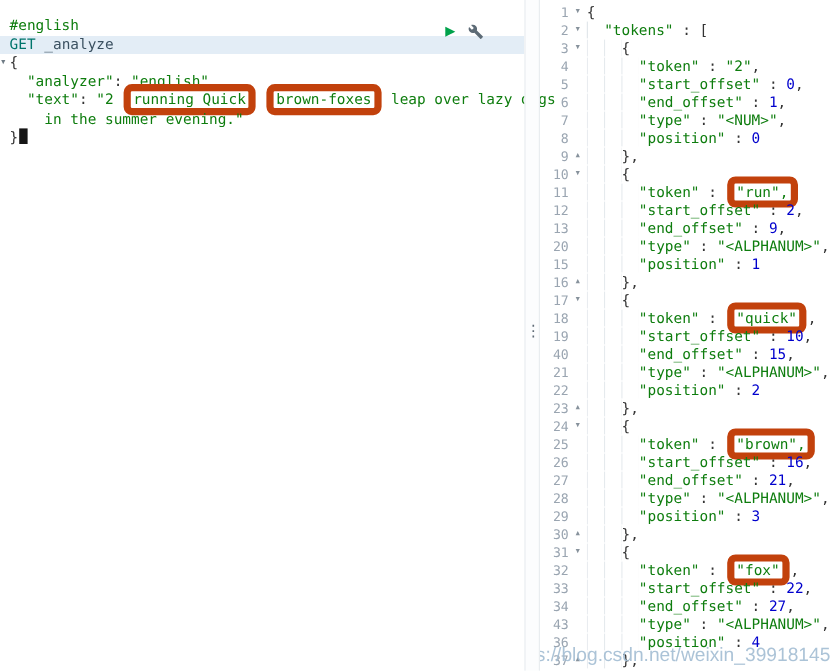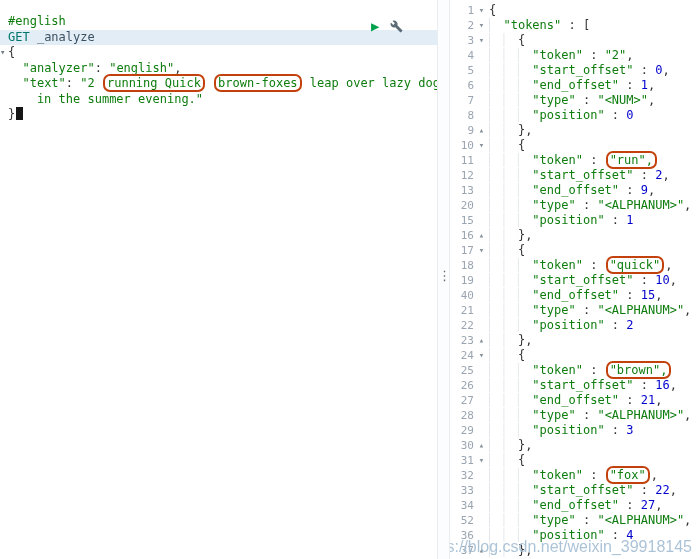--- a/index.html
+++ b/index.html
@@ -16,21 +16,21 @@
   .wrench{display:inline-block;height:13px;cursor:pointer}
 
   
   .c-cm{color:#0e7d0e}
   .c-mth{color:#00756c}
   .c-url{color:#3b5161}
   .c-pln{color:#333}
   .c-str{color:#0e7d0e}
   .c-key{color:#0e7d0e}
   .c-num{color:#0000cd}
-  .c-box{border:2px solid #c2410c;border-radius:7px;padding:0 2px;margin:12px 1px}
+  .c-box{border:6px solid #c2410c;border-radius:7px;padding:0 2px;margin:12px 1px}
   .c-cursor{display:inline-block;width:7px;height:13px;background:#151515;vertical-align:-2px;margin-left:1px}
   .c-ind{background-image:linear-gradient(to right,#e2e7eb 1px,rgba(255,255,255,0) 1px);background-size:2ch 100%}
 
   
   .divider{position:absolute;left:437px;top:0;width:13px;height:100%;background:#fcfdfe;border-left:1px solid #e9edf0;border-right:1px solid #e9edf0}
   .handle{position:absolute;left:0;right:0;top:268px;text-align:center;color:#5f6b76;font-size:13px;cursor:col-resize}
 
   
   .resp-pane{position:absolute;left:450px;top:0;right:0;height:100%;padding-top:3px;overflow:hidden}
   .rline{display:flex;height:15px;line-height:15px;white-space:pre}
@@ -98,20 +98,20 @@
         <div class="rline"><span class="ln">25</span><span class="fold"></span><span class="code"><span class="c-ind">      </span><span class="c-key">"token"</span><span class="c-pln"> : </span><span class="c-str c-box">"brown",</span></span></div>
         <div class="rline"><span class="ln">26</span><span class="fold"></span><span class="code"><span class="c-ind">      </span><span class="c-key">"start_offset"</span><span class="c-pln"> : </span><span class="c-num">16</span><span class="c-pln">,</span></span></div>
         <div class="rline"><span class="ln">27</span><span class="fold"></span><span class="code"><span class="c-ind">      </span><span class="c-key">"end_offset"</span><span class="c-pln"> : </span><span class="c-num">21</span><span class="c-pln">,</span></span></div>
         <div class="rline"><span class="ln">28</span><span class="fold"></span><span class="code"><span class="c-ind">      </span><span class="c-key">"type"</span><span class="c-pln"> : </span><span class="c-str">"&lt;ALPHANUM&gt;"</span><span class="c-pln">,</span></span></div>
         <div class="rline"><span class="ln">29</span><span class="fold"></span><span class="code"><span class="c-ind">      </span><span class="c-key">"position"</span><span class="c-pln"> : </span><span class="c-num">3</span></span></div>
         <div class="rline"><span class="ln">30</span><span class="fold">▴</span><span class="code"><span class="c-ind">    </span><span class="c-pln">},</span></span></div>
         <div class="rline"><span class="ln">31</span><span class="fold">▾</span><span class="code"><span class="c-ind">    </span><span class="c-pln">{</span></span></div>
         <div class="rline"><span class="ln">32</span><span class="fold"></span><span class="code"><span class="c-ind">      </span><span class="c-key">"token"</span><span class="c-pln"> : </span><span class="c-str c-box">"fox"</span><span class="c-pln">,</span></span></div>
         <div class="rline"><span class="ln">33</span><span class="fold"></span><span class="code"><span class="c-ind">      </span><span class="c-key">"start_offset"</span><span class="c-pln"> : </span><span class="c-num">22</span><span class="c-pln">,</span></span></div>
         <div class="rline"><span class="ln">34</span><span class="fold"></span><span class="code"><span class="c-ind">      </span><span class="c-key">"end_offset"</span><span class="c-pln"> : </span><span class="c-num">27</span><span class="c-pln">,</span></span></div>
-        <div class="rline"><span class="ln">52</span><span class="fold"></span><span class="code"><span class="c-ind">      </span><span class="c-key">"type"</span><span class="c-pln"> : </span><span class="c-str">"&lt;ALPHANUM&gt;"</span><span class="c-pln">,</span></span></div>
+        <div class="rline"><span class="ln">43</span><span class="fold"></span><span class="code"><span class="c-ind">      </span><span class="c-key">"type"</span><span class="c-pln"> : </span><span class="c-str">"&lt;ALPHANUM&gt;"</span><span class="c-pln">,</span></span></div>
         <div class="rline"><span class="ln">36</span><span class="fold"></span><span class="code"><span class="c-ind">      </span><span class="c-key">"position"</span><span class="c-pln"> : </span><span class="c-num">4</span></span></div>
         <div class="rline"><span class="ln">37</span><span class="fold">▴</span><span class="code"><span class="c-ind">    </span><span class="c-pln">},</span></span></div>
       </div>
     <div class="watermark">https://blog.csdn.net/weixin_39918145</div>
   </div>
 
 </div>
 
 </body></html>

